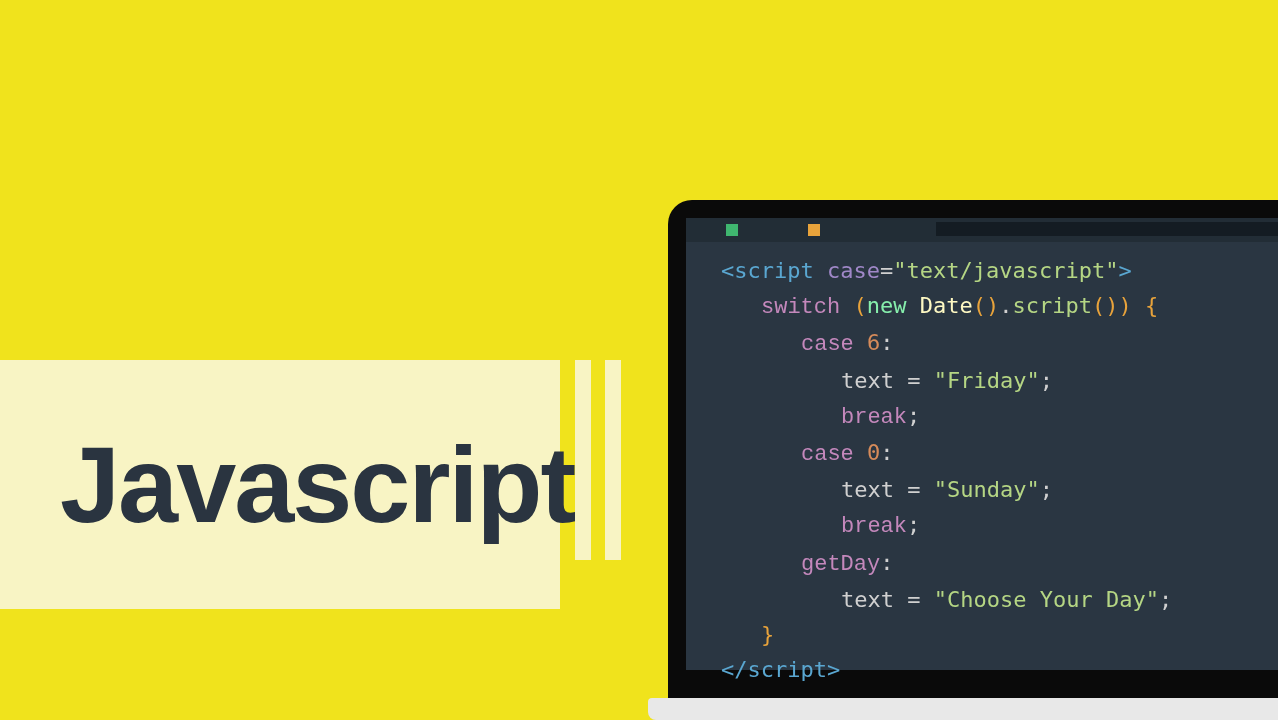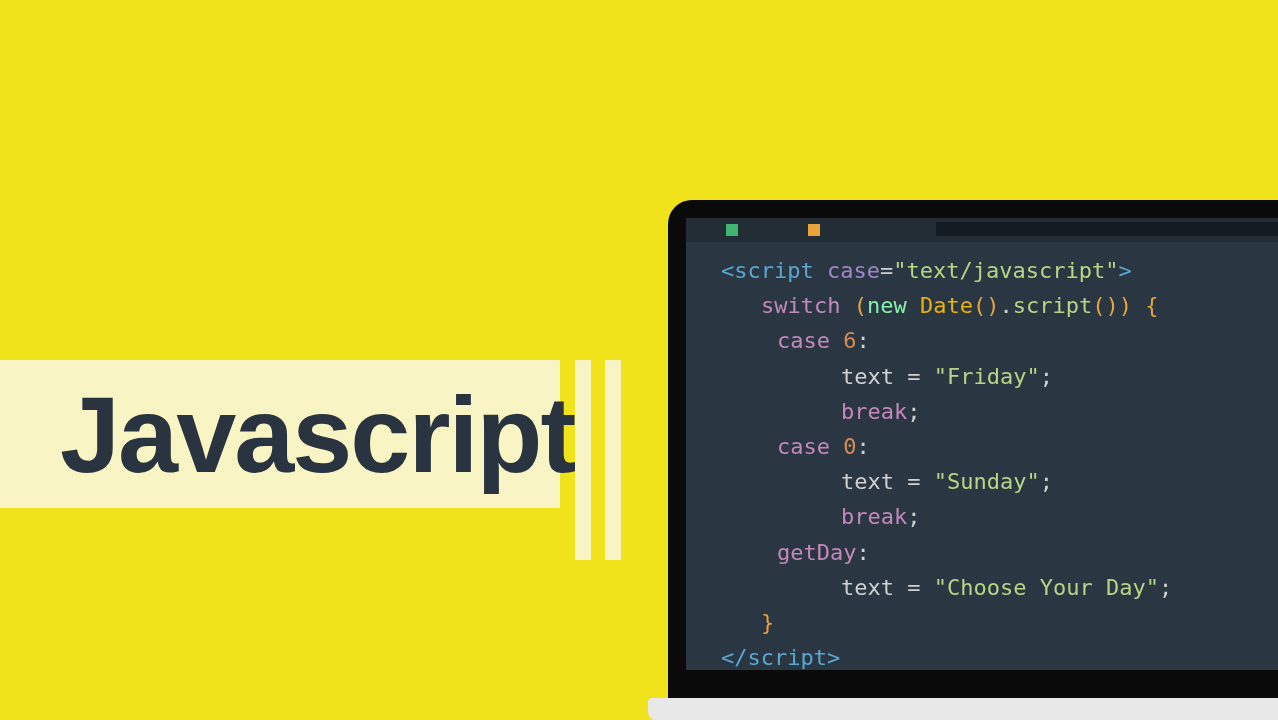--- a/index.html
+++ b/index.html
@@ -8,21 +8,21 @@
       height: 720px;
       background: #f0e31c;
       position: relative;
       overflow: hidden;
       font-family: Arial, Helvetica, sans-serif;
     }
     .title-band {
       position: absolute;
       left: 0;
       top: 360px;
-      height: 148px;
+      height: 249px;
       background: #f8f4c4;
       width: 560px;
       display: flex;
       align-items: center;
     }
     .title-text {
       font-size: 108px;
       font-weight: 700;
       color: #2a3440;
       margin-left: 60px;
@@ -90,39 +90,39 @@
       right: 10px;
       font-family: "Consolas", "Monaco", monospace;
       font-size: 22px;
       line-height: 1.6;
       color: #d0d0d0;
       white-space: pre;
     }
     .c-tag { color: #5aa7d1; }
     .c-attr { color: #a088c8; }
     .c-str { color: #b5d684; }
-    .c-kw { color: #c488bc; }
+    .c-kw { color: #c488bc; font-family: Liberation Mono, monospace; }
     .c-paren { color: #e8a33b; }
     .c-new { color: #86efac; }
-    .c-class { color: #eab308; }
+    .c-class { color: #fef9c3; }
     .c-method { color: #b5d684; }
     .c-num { color: #d68b5a; }
     .c-ident { color: #d0d0d0; }
     .c-op { color: #d0d0d0; }
     .laptop-base {
       position: absolute;
       left: 0;
       bottom: 0;
       right: 0;
       height: 22px;
       background: #e8e8e8;
       border-radius: 4px 0 0 8px;
     }
     .indent1 { margin-left: 40px; }
-    .indent2 { margin-left: 56px; }
+    .indent2 { margin-left: 80px; }
     .indent3 { margin-left: 120px; }
   </style>
 </head>
 <body>
 
 <div class="title-band">
   <div class="title-text">Javascript</div>
 </div>
 <div class="bar bar1"></div>
 <div class="bar bar2"></div>

